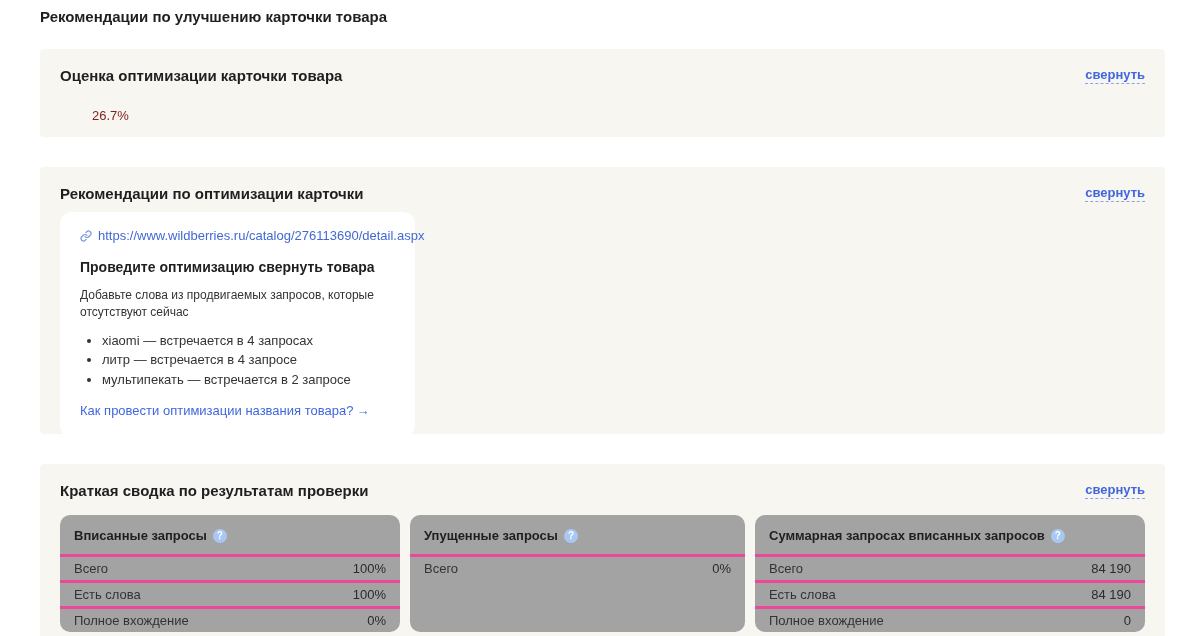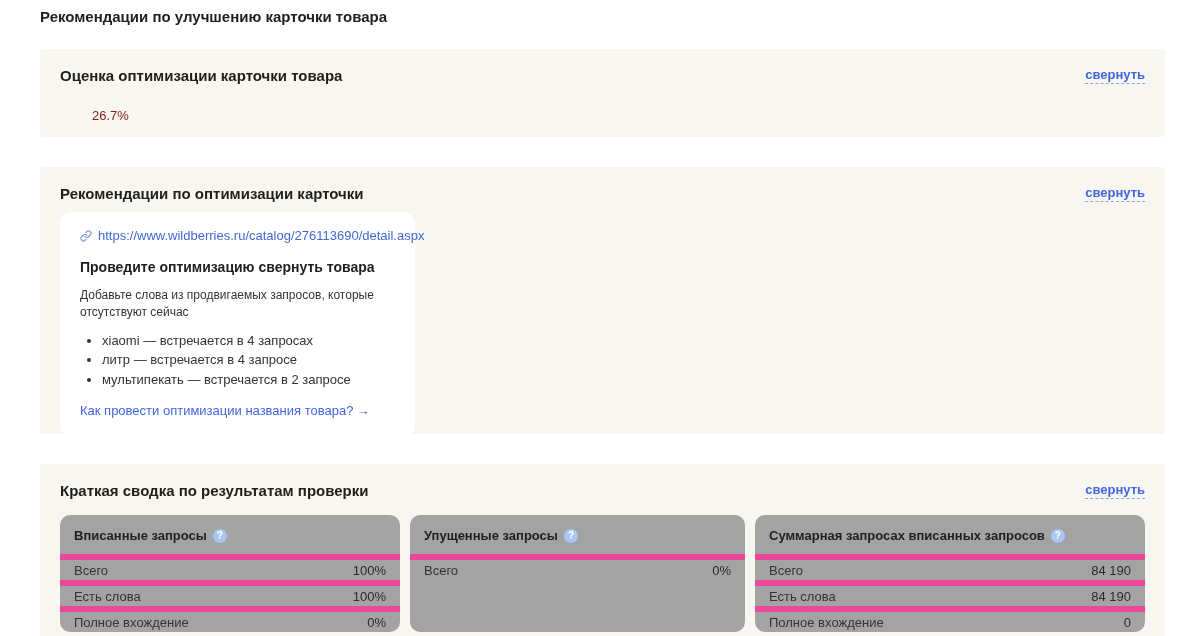--- a/index.html
+++ b/index.html
@@ -79,21 +79,21 @@
   .stat-title { font-size: 13px; font-weight: bold; color: #1f1f1f; }
   .info-icon {
     width: 14px; height: 14px; border-radius: 50%;
     background: #a9c7f3; color: #ffffff;
     font-size: 10px; font-weight: bold; line-height: 14px;
     text-align: center; cursor: pointer; flex: 0 0 auto;
   }
   .stat-row {
     display: flex; justify-content: space-between; align-items: center;
     padding: 5px 14px; height: 26px;
-    border-top: 6px solid #ec4899;
+    border-top: 3px solid #ec4899;
     font-size: 13px; color: #333;
   }
   .stat-row .row-value { color: #2b2b2b; }
   .stat-spacer { flex: 1 1 auto; }
 </style>
 </head>
 <body>
 
 <div class="page">
 

